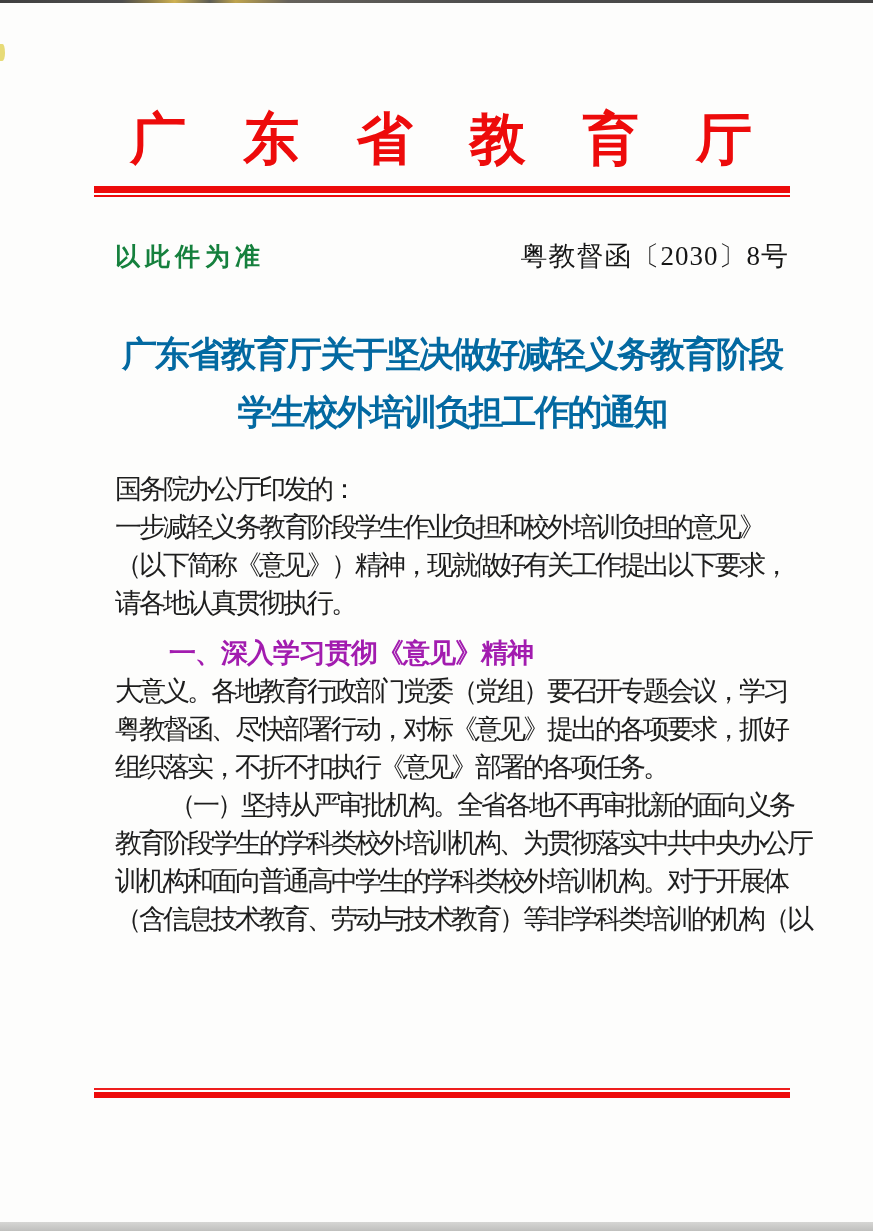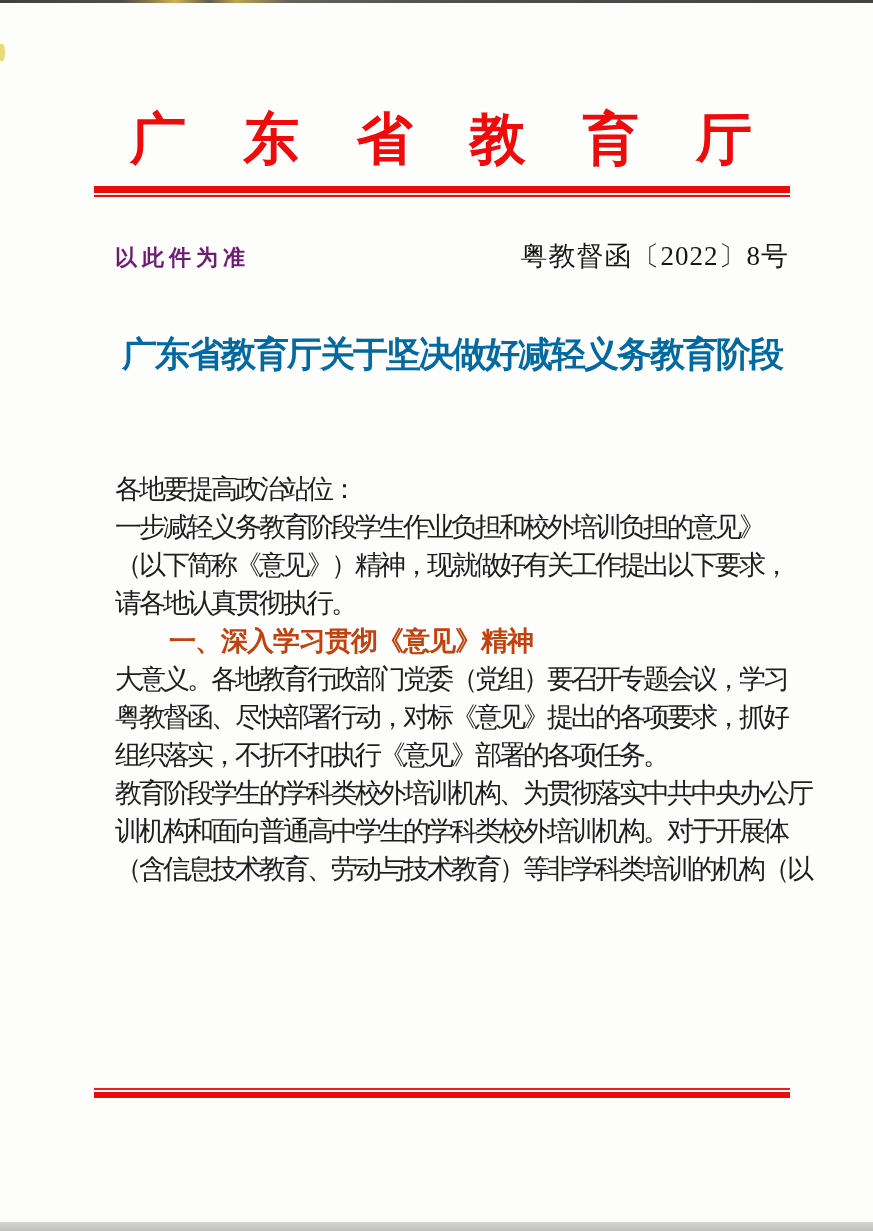--- a/index.html
+++ b/index.html
@@ -59,23 +59,23 @@
   .rule-bottom .b2 { height: 6px; }
 
   
   .meta-row {
     position: absolute; left: 115px; top: 238px; width: 674px; height: 34px;
     display: flex; justify-content: space-between; align-items: baseline;
   }
   .copy-note {
     font-family: "Liberation Sans", "DejaVu Sans", sans-serif;
     font-weight: 700;
-    font-size: 22px;
+    font-size: 25px;
     letter-spacing: 5px;
-    color: #701a75;
+    color: #15803d;
   }
   .doc-number {
     font-family: "Liberation Serif", "DejaVu Serif", serif;
     font-size: 27px;
     letter-spacing: 1px;
     color: #161616;
   }
 
   
   .doc-title {
@@ -100,21 +100,22 @@
   .line {
     height: 38px;
     line-height: 38px;
     white-space: nowrap;
   }
   .ind2 { padding-left: 54px; }
   .bold-line {
     font-family: "Liberation Sans", "DejaVu Sans", sans-serif;
     font-weight: 700;
     letter-spacing: -1px;
-    color: #c2410c;
+    color: #a21caf;
+    margin-top: 12px;
   }
 </style>
 </head>
 <body>
 
 <div class="page">
 
   <div class="top-strip"></div>
   <div class="left-smudge"></div>
 
@@ -128,36 +129,38 @@
   </div>
 
   <div class="rule rule-top">
     <div class="band b1"></div>
     <div class="gap"></div>
     <div class="band b2"></div>
   </div>
 
   <div class="meta-row">
     <span class="copy-note">以此件为准</span>
-    <span class="doc-number">粤教督函〔2022〕8号</span>
+    <span class="doc-number">粤教督函〔2030〕8号</span>
   </div>
 
   <div class="doc-title">
     <div>广东省教育厅关于坚决做好减轻义务教育阶段</div>
+    <div>学生校外培训负担工作的通知</div>
   </div>
 
   <div class="body-text">
-    <div class="line">各地要提高政治站位：</div>
+    <div class="line">国务院办公厅印发的：</div>
     <div class="line">一步减轻义务教育阶段学生作业负担和校外培训负担的意见》</div>
     <div class="line">（以下简称《意见》）精神，现就做好有关工作提出以下要求，</div>
     <div class="line">请各地认真贯彻执行。</div>
     <div class="line ind2 bold-line">一、深入学习贯彻《意见》精神</div>
     <div class="line">大意义。各地教育行政部门党委（党组）要召开专题会议，学习</div>
     <div class="line">粤教督函、尽快部署行动，对标《意见》提出的各项要求，抓好</div>
     <div class="line">组织落实，不折不扣执行《意见》部署的各项任务。</div>
+    <div class="line ind2">（一）坚持从严审批机构。全省各地不再审批新的面向义务</div>
     <div class="line">教育阶段学生的学科类校外培训机构、为贯彻落实中共中央办公厅</div>
     <div class="line">训机构和面向普通高中学生的学科类校外培训机构。对于开展体</div>
     <div class="line">（含信息技术教育、劳动与技术教育）等非学科类培训的机构（以</div>
   </div>
 
   <div class="rule rule-bottom">
     <div class="band b1"></div>
     <div class="gap"></div>
     <div class="band b2"></div>
   </div>

